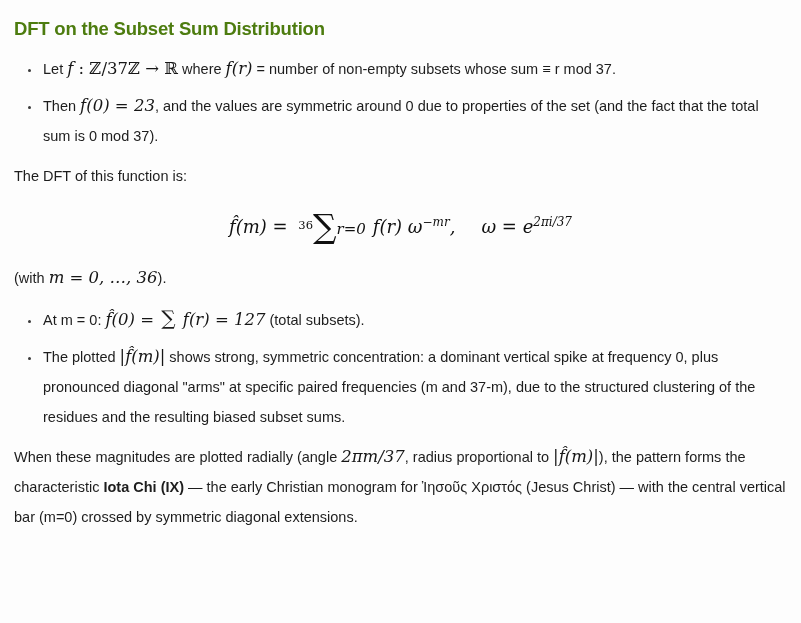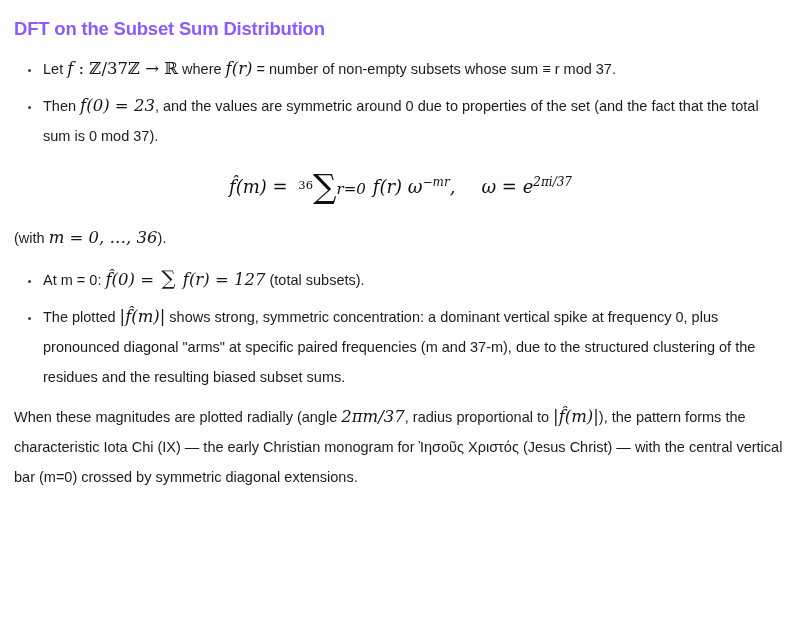--- a/index.html
+++ b/index.html
@@ -13,21 +13,21 @@
     font-family: "Liberation Sans", "DejaVu Sans", sans-serif;
     font-size: 14.5px;
     line-height: 30px;
     overflow: hidden;
   }
   h1 {
     font-size: 18.5px;
     line-height: 26px;
     font-weight: 700;
     letter-spacing: -0.2px;
-    color: #8b5cf6;
+    color: #4d7c0f;
     margin: 2px 0 12px 0;
   }
   p { margin: 10px 0; }
   ul { margin: 10px 0; padding-left: 27px; }
   li { margin: 7px 0; padding-left: 2px; }
   li::marker { color: #3a3a3a; font-size: 10px; }
 
   
   .mi, .mr {
     font-family: "DejaVu Serif", "Liberation Serif", serif;
@@ -35,21 +35,21 @@
     color: #161616;
   }
   .mi { font-style: italic; }
   .mr { font-style: normal; }
   .sigma-inline {
     font-family: "DejaVu Serif", "Liberation Serif", serif;
     font-style: normal;
     font-size: 20px;
     padding: 0 2px;
   }
-  .bold { font-weight: 400; }
+  .bold { font-weight: 700; }
 
   
   .equation {
     display: flex;
     justify-content: center;
     align-items: center;
     margin: 22px 0;
     font-family: "DejaVu Serif", "Liberation Serif", serif;
     font-size: 18px;
     line-height: 22px;
@@ -79,20 +79,23 @@
 
   <ul>
     <li>
       <span>Let </span><span class="mi">f</span><span class="mr"> : ℤ/37ℤ → ℝ</span><span> where </span><span class="mi">f(r)</span><span> = number of non-empty subsets whose sum ≡ r mod 37.</span>
     </li>
     <li>
       <span>Then </span><span class="mi">f(0) = 23</span><span>, and the values are symmetric around 0 due to properties of the set (and the fact that the total sum is 0 mod 37).</span>
     </li>
   </ul>
 
+  <p>
+    <span>The DFT of this function is:</span>
+  </p>
 
   <div class="equation">
     <span class="eq-part">f̂(m) = </span>
     <span class="sum">
       <span class="sum-top">36</span>
       <span class="sigma">∑</span>
       <span class="sum-bot">r=0</span>
     </span>
     <span class="eq-part"><span>f(r) ω</span><sup>−mr</sup><span>,</span><span class="qgap"></span><span>ω = e</span><sup>2πi/37</sup></span>
   </div>

